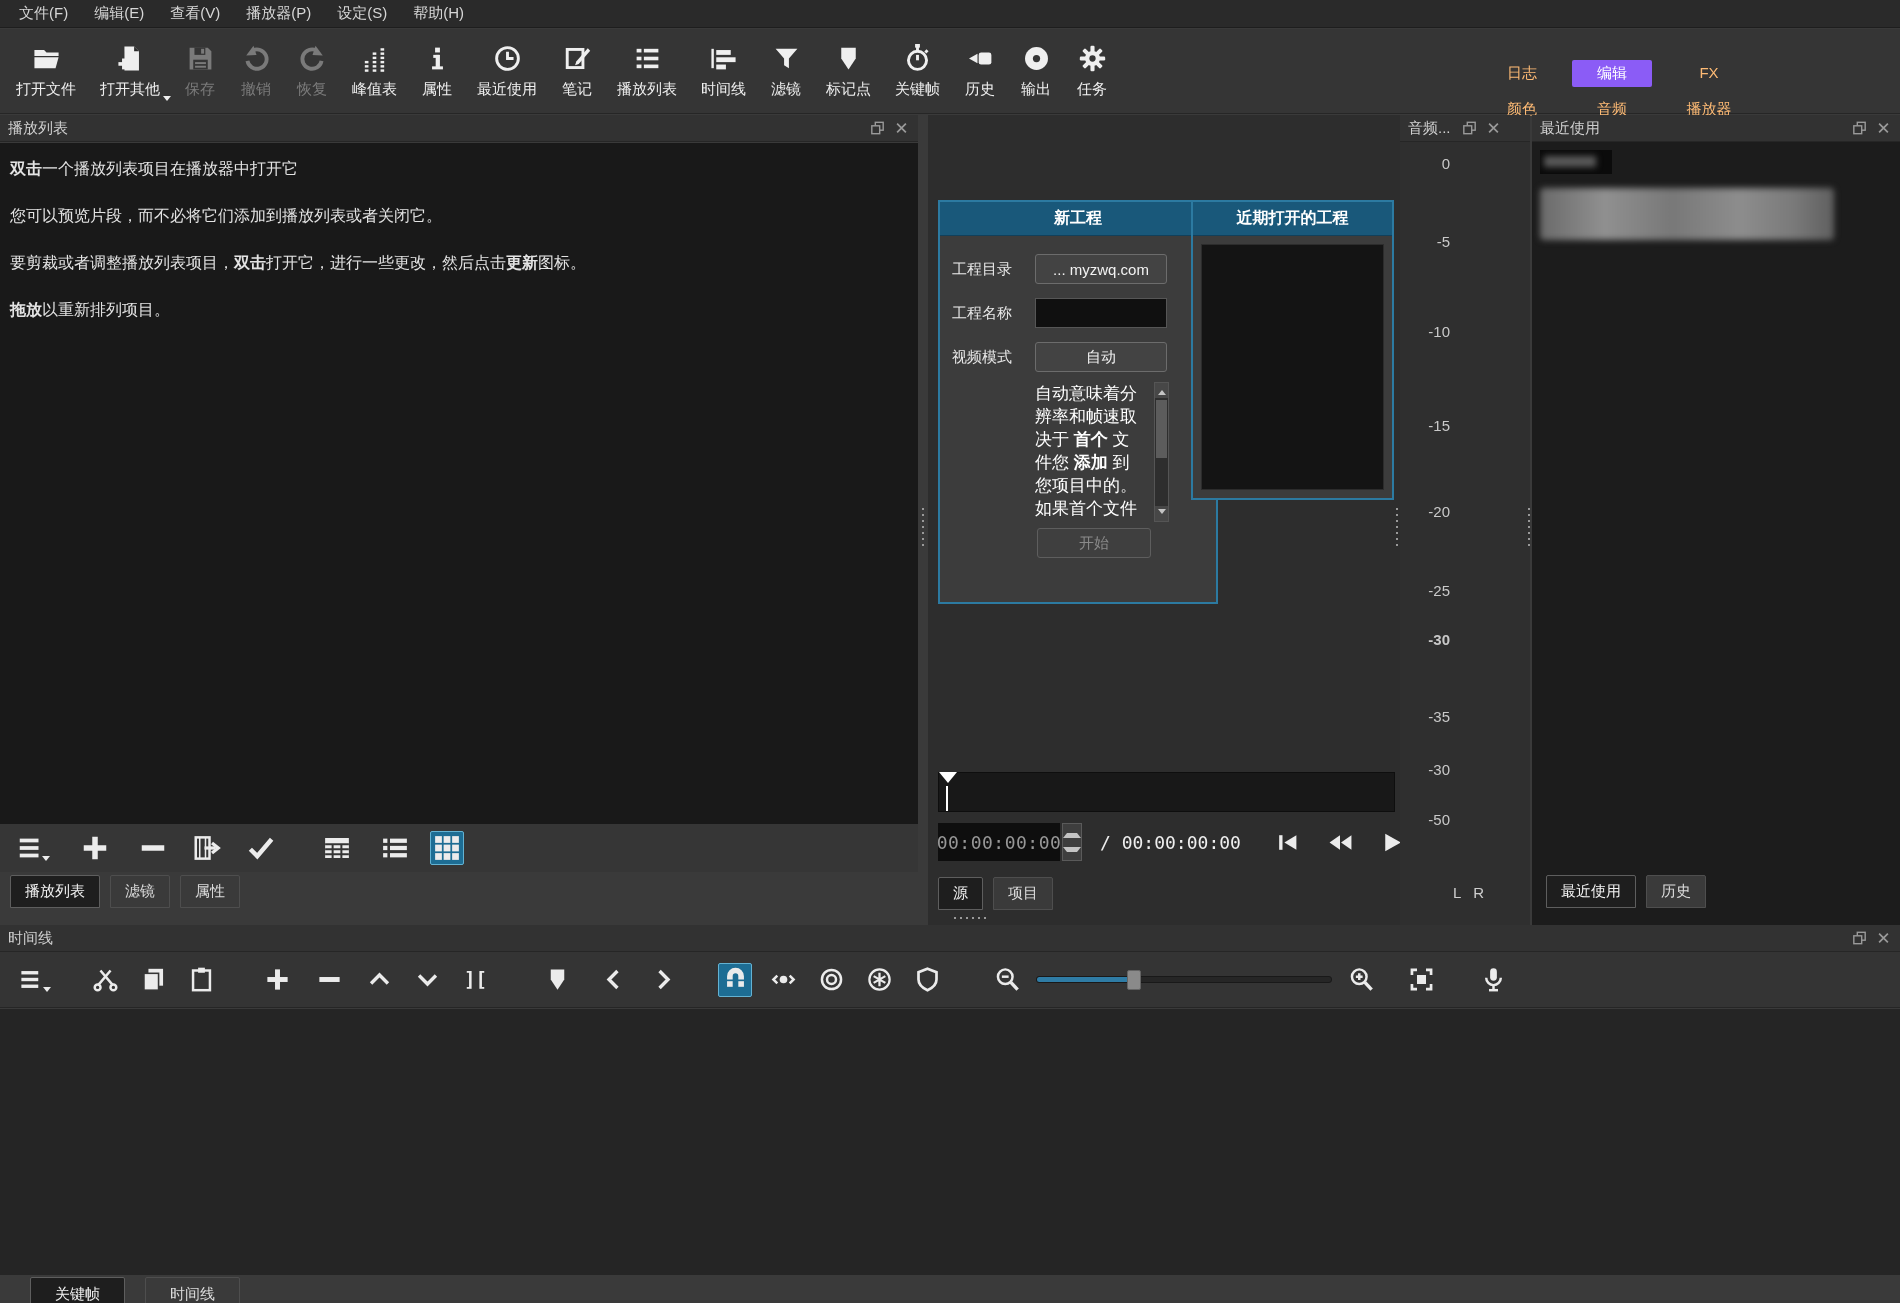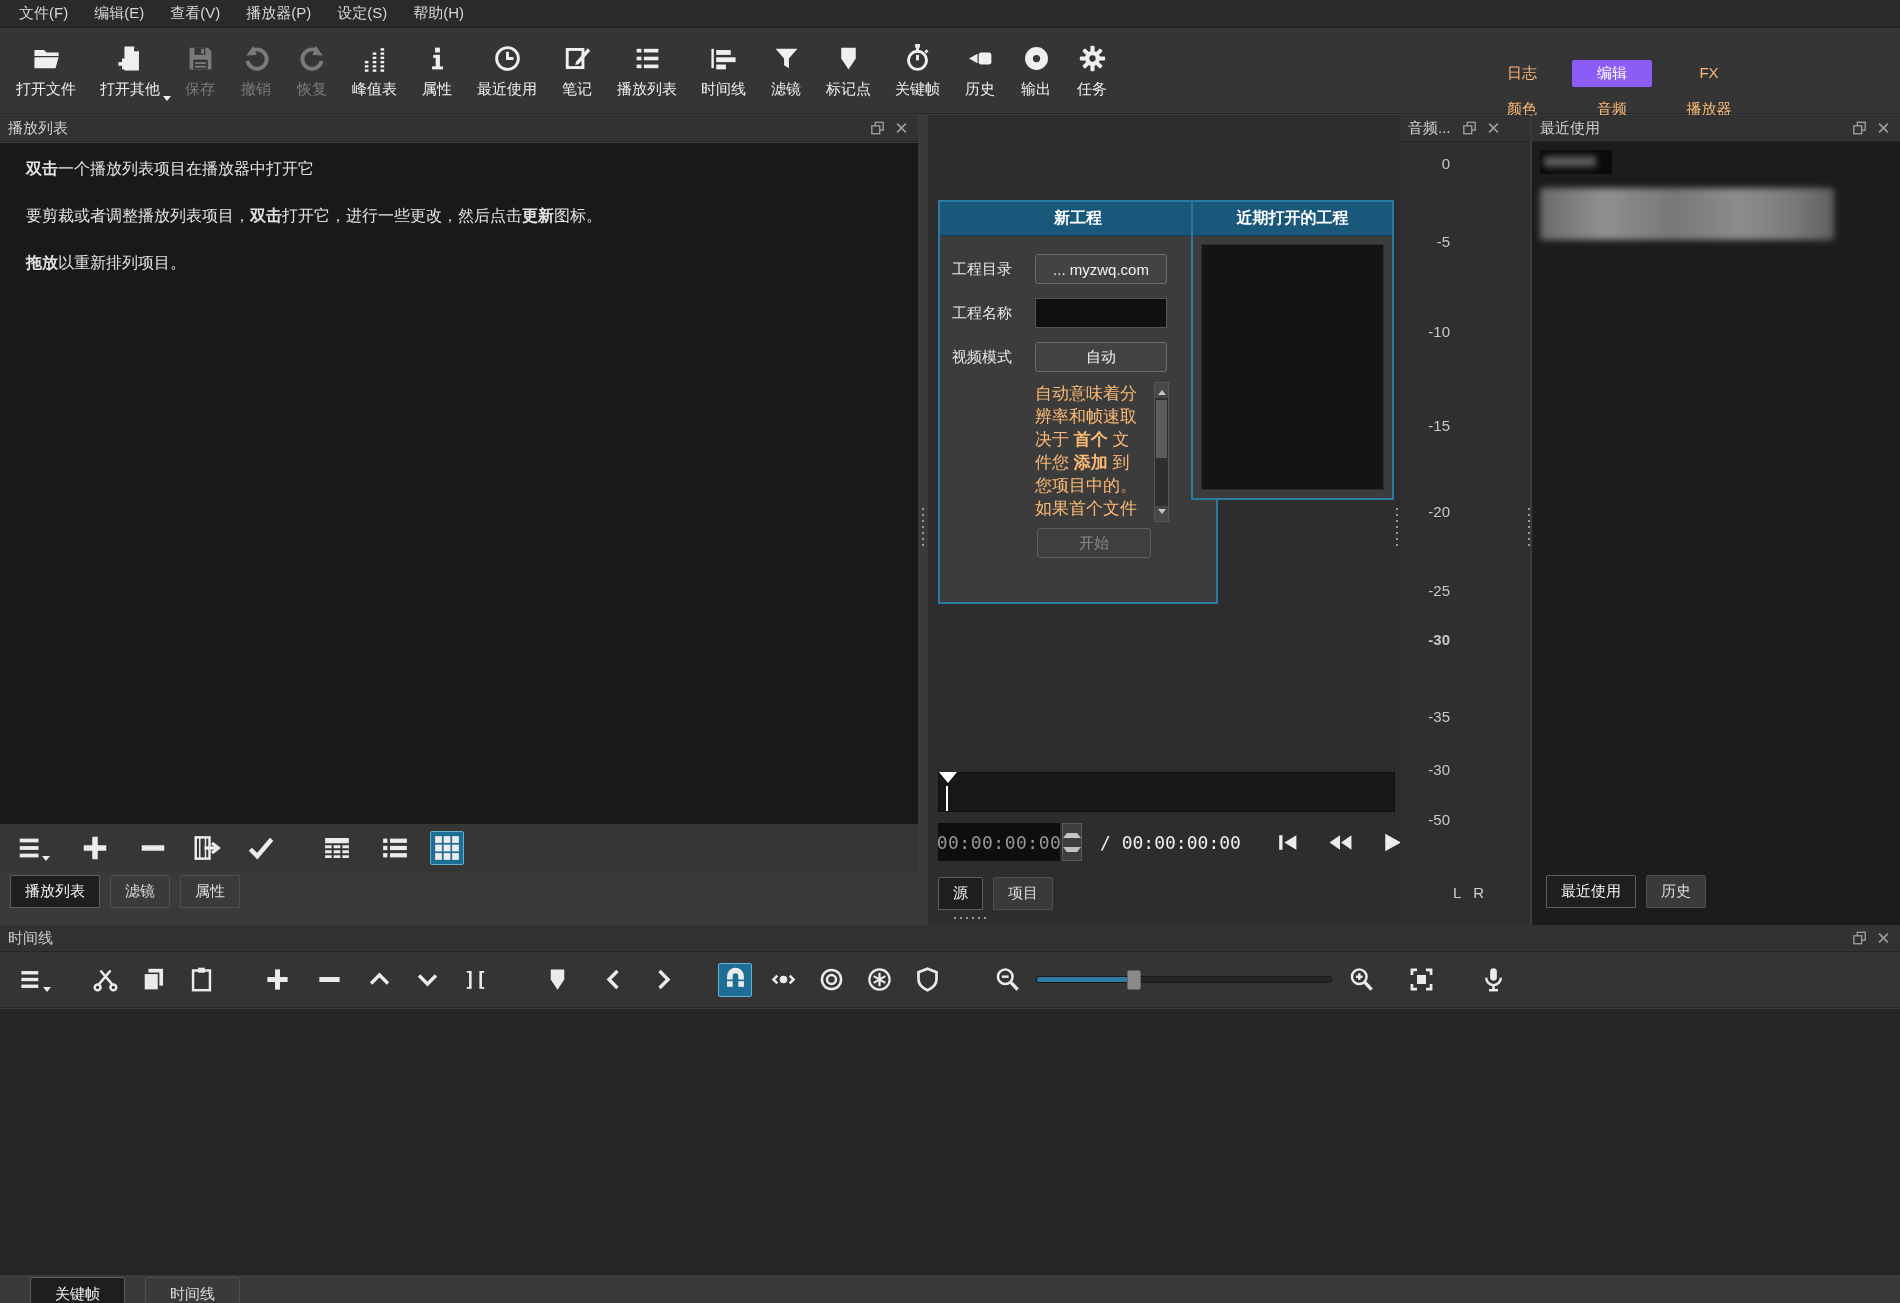--- a/index.html
+++ b/index.html
@@ -23,42 +23,42 @@
   
   .pane{position:absolute;top:115px;height:810px}
   .pane-header{height:27px;display:flex;align-items:center;padding:0 8px;color:#cfcfcf;font-size:15px;background:#323232;border-bottom:1px solid #262626}
   .win-ics{margin-left:auto;display:flex;gap:7px;align-items:center}
   .win-ics.inline{margin-left:10px}
   .win-ic{width:17px;height:15px;color:#9a9a9a;display:flex;align-items:center;justify-content:center}
   .win-ic svg{width:15px;height:14px}
   .vsplit{position:absolute;width:6px;height:44px;background-image:radial-gradient(circle,#999 1.1px,transparent 1.4px);background-size:6px 6px}
   
   #playlist-panel{left:0;width:918px}
-  #pl-content{position:absolute;top:28px;left:0;width:100%;height:681px;background:#191919;padding:15px 26px;font-size:16px;color:#e3e3e3}
+  #pl-content{position:absolute;top:28px;left:0;width:100%;height:681px;background:#191919;padding:15px 10px;font-size:16px;color:#e3e3e3}
   #pl-content p{margin:0 0 26px;line-height:21px}
   .b{font-weight:700}
   #pl-toolbar{position:absolute;top:709px;left:0;width:100%;height:48px;display:flex;align-items:center;padding-left:14px;background:#363636}
   .plt-ic{width:34px;height:34px;color:#ececec;display:flex;align-items:center;justify-content:center;position:relative}
   .plt-ic svg{width:30px;height:30px}
   .plt-ic.active{background:#1d6d94;border:1px solid #63b2d2;border-radius:2px}
   .plt-ic .caret{right:-2px;bottom:0}
   .tabs{display:flex;gap:10px}
   .tab{font-size:15px;color:#dcdcdc;padding:6px 14px;background:#3a3a3a;border:1px solid #4e4e4e;border-radius:2px 2px 0 0;white-space:nowrap}
   .tab.active{background:#1e1e1e;border-color:#5e5e5e;color:#f2f2f2}
   #pl-tabs{position:absolute;top:760px;left:10px}
   
   #center{left:928px;width:472px;background:#2d2d2d}
   .pdlg{position:absolute;border:2px solid #2c7aa1;background:#3c3c3c}
   #dlg-new{left:10px;top:85px;width:280px;height:404px}
   #dlg-recent{left:263px;top:85px;width:203px;height:300px}
   .pdlg-header{height:34px;background:#19587a;color:#fff;font-weight:700;font-size:16px;display:flex;align-items:center;justify-content:center;border-bottom:1px solid #11405b}
   .frow-label{position:absolute;left:12px;font-size:15px;color:#e8e8e8;line-height:30px}
   .fbtn{position:absolute;left:95px;width:132px;height:30px;background:#434343;border:1px solid #6c6c6c;border-radius:3px;color:#f2f2f2;font-size:15px;display:flex;align-items:center;justify-content:center;white-space:nowrap}
   #f-name-input{position:absolute;left:95px;width:132px;height:30px;background:#101010;border:1px solid #565656;color:#eee;font-size:15px;padding:0 6px}
-  #help-box{position:absolute;left:95px;top:180px;width:116px;height:140px;color:#fdba74;font-size:17px;line-height:23px;overflow:hidden}
+  #help-box{position:absolute;left:95px;top:180px;width:116px;height:140px;color:#ffffff;font-size:17px;line-height:23px;overflow:hidden}
   #help-sb{position:absolute;left:214px;top:180px;width:15px;height:140px;background:#2e2e2e;border:1px solid #555}
   .sb-btn{position:absolute;left:0;width:13px;height:15px;background:#474747;display:flex;align-items:center;justify-content:center}
   .sb-up{top:0}.sb-dn{bottom:0}
   .tri-u{width:0;height:0;border:4px solid transparent;border-bottom:5px solid #c4c4c4}
   .tri-d{width:0;height:0;border:4px solid transparent;border-top:5px solid #c4c4c4}
   #sb-thumb{position:absolute;left:1px;top:17px;width:11px;height:58px;background:#5c5c5c}
   #start-btn{position:absolute;left:97px;top:326px;width:114px;height:30px;background:#3f3f3f;border:1px solid #5e5e5e;border-radius:3px;color:#8a8a8a;font-size:15px;display:flex;align-items:center;justify-content:center}
   #dlg-recent-body{position:absolute;left:8px;right:8px;top:42px;bottom:8px;background:#141414;border:1px solid #2c2c2c}
   #scrub{position:absolute;left:10px;top:657px;width:457px;height:40px;background:#181818;border:1px solid #0e0e0e}
   .ph-tri{position:absolute;left:0;top:-1px;width:0;height:0;border:9px solid transparent;border-top:11px solid #fff}
@@ -318,20 +318,21 @@
         </span>
       <span class="win-ic">
           <svg viewBox="0 0 16 16" stroke="currentColor" stroke-width="2" fill="none">
             <path d="M3 3l10 10M13 3L3 13"></path>
           </svg>
         </span>
     </span>
   </div>
   <div id="pl-content">
       <p class="para"><span class="b">双击</span><span>一个播放列表项目在播放器中打开它</span></p>
+      <p class="para"><span>您可以预览片段，而不必将它们添加到播放列表或者关闭它。</span></p>
       <p class="para"><span>要剪裁或者调整播放列表项目，</span><span class="b">双击</span><span>打开它，进行一些更改，然后点击</span><span class="b">更新</span><span>图标。</span></p>
       <p class="para"><span class="b">拖放</span><span>以重新排列项目。</span></p>
     </div>
   <div id="pl-toolbar">
       <span class="plt-ic" style="margin-left: 0px;">
         <span class="ic">
           <svg viewBox="0 0 24 24" fill="currentColor">
             <rect x="3" y="4.5" width="15" height="3"></rect>
             <rect x="3" y="10.5" width="15" height="3"></rect>
             <rect x="3" y="16.5" width="15" height="3"></rect>

